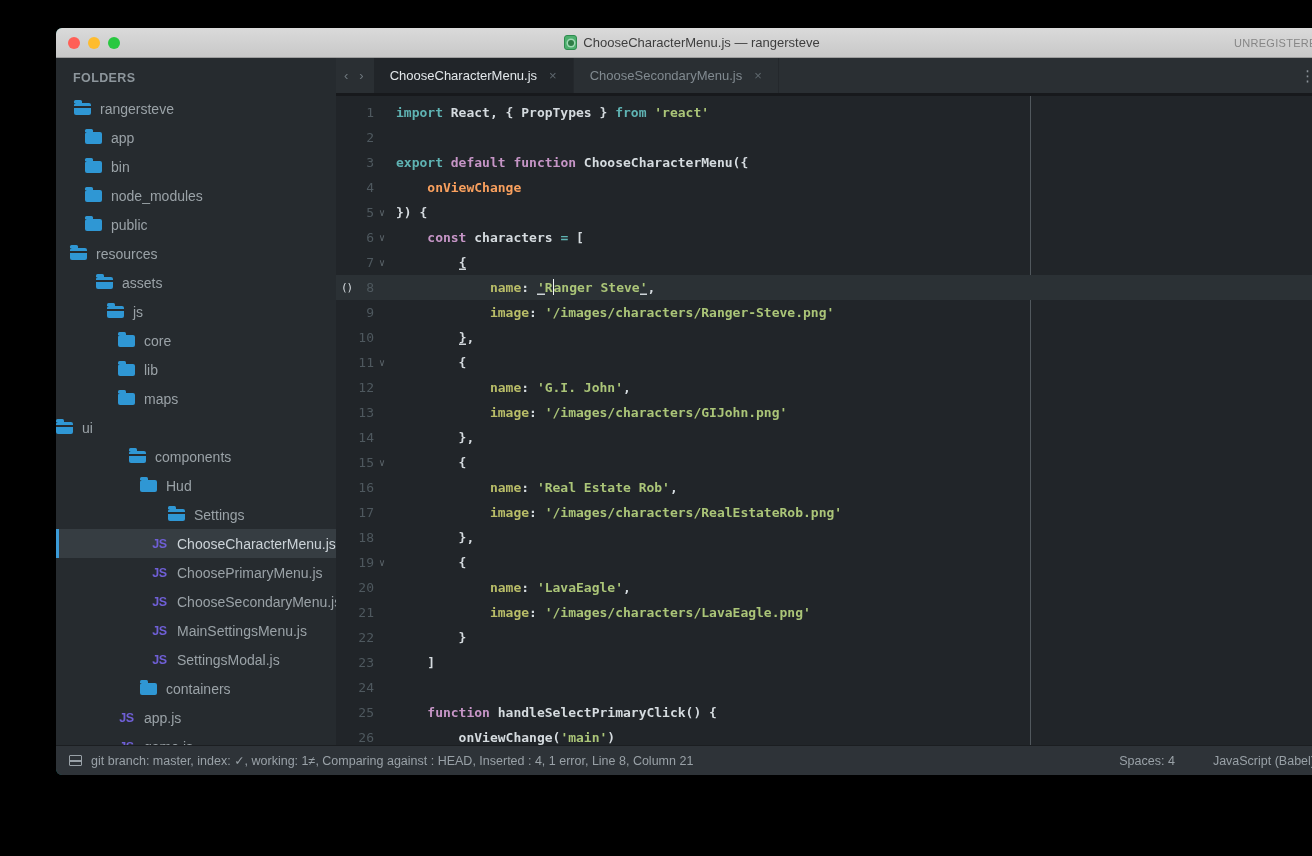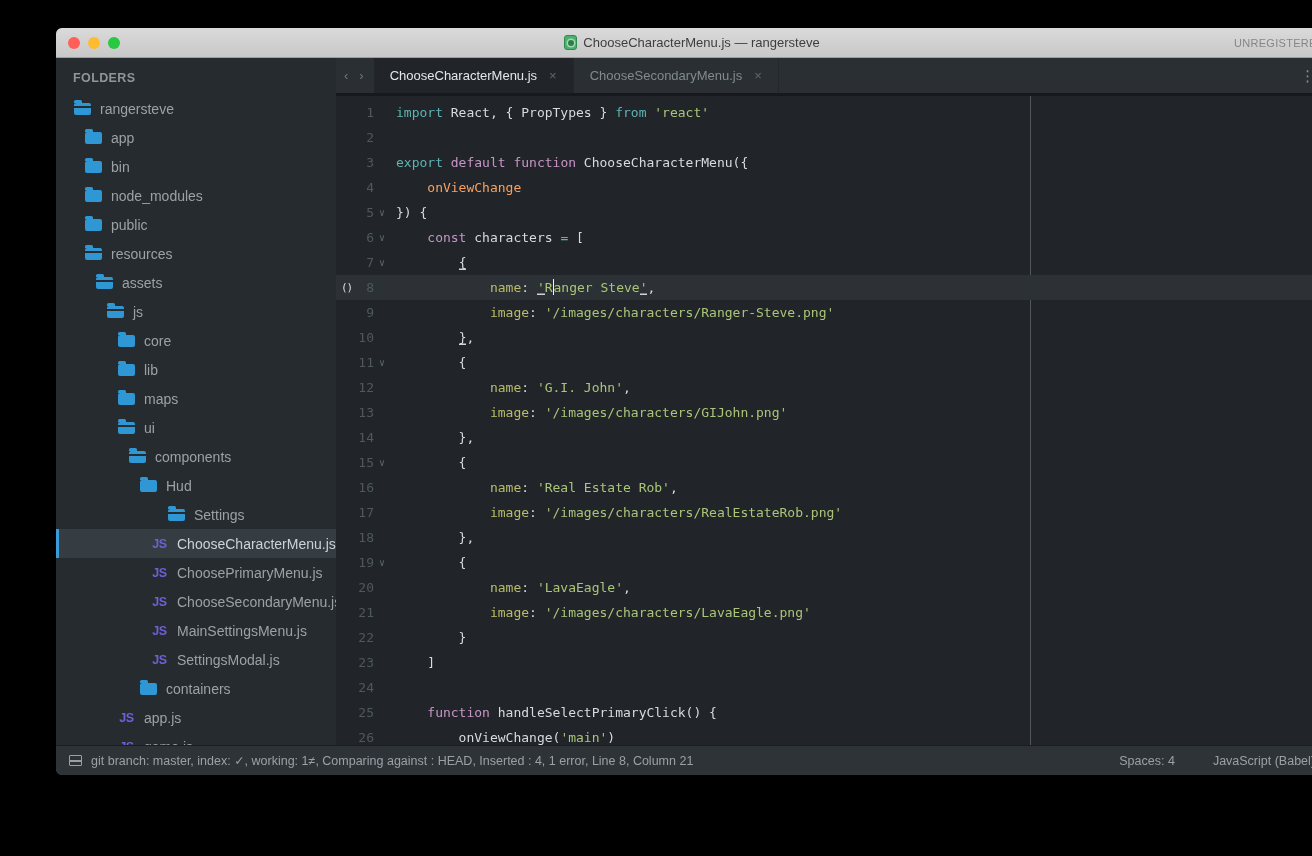--- a/index.html
+++ b/index.html
@@ -64,21 +64,21 @@
   .code-area { position:relative; flex:1; overflow:hidden;
                font-family:"DejaVu Sans Mono", monospace; font-size:13px; padding-top:4px; }
   .ruler { position:absolute; left:694px; top:0; bottom:0; width:1px;
            background:#51585d; pointer-events:none; }
   .row { height:25px; line-height:25px; white-space:pre; display:flex; position:relative; }
   .row.current { background:#2b3135; }
   .gicon { position:absolute; left:5px; top:0; color:#d7dde1; font-size:11px;
            letter-spacing:-1px; }
   .gnum { width:38px; text-align:right; color:#4e585e; flex:none; }
   .gfold { width:22px; padding-left:5px; color:#5b646a; font-size:10px; flex:none; }
-  .ltext { flex:none; }
+  .ltext { flex:none;font-weight:bold; }
 
   .tk-kw  { color:#5fb3b3; }
   .tk-st  { color:#c695c6; }
   .tk-or  { color:#f9a05e; }
   .tk-str { color:#abc578; }
   .tk-key { color:#b9bd68; }
   .tk-pl  { color:#d5dbdf; }
   .u { box-shadow:inset 0 -1.5px 0 #cfd5d9; }
   .caret { display:inline-block; width:0; height:16px; border-left:1.5px solid #f2f6f8;
            vertical-align:-3px; }
@@ -130,21 +130,21 @@
             <span>bin</span>
           </div>
           <div class="tree-item" style="padding-left: 29px;">
             <span class="icon-folder"></span>
             <span>node_modules</span>
           </div>
           <div class="tree-item" style="padding-left: 29px;">
             <span class="icon-folder"></span>
             <span>public</span>
           </div>
-          <div class="tree-item" style="padding-left: 29px; text-align: right;">
+          <div class="tree-item" style="padding-left: 14px; text-align: right;">
             <span class="icon-folder-open"></span>
             <span>resources</span>
           </div>
           <div class="tree-item" style="padding-left: 40px;">
             <span class="icon-folder-open"></span>
             <span>assets</span>
           </div>
           <div class="tree-item" style="padding-left: 51px;">
             <span class="icon-folder-open"></span>
             <span>js</span>
@@ -154,21 +154,21 @@
             <span>core</span>
           </div>
           <div class="tree-item" style="padding-left: 62px;">
             <span class="icon-folder"></span>
             <span>lib</span>
           </div>
           <div class="tree-item" style="padding-left: 62px;">
             <span class="icon-folder"></span>
             <span>maps</span>
           </div>
-          <div class="tree-item" style="padding-left: 62px;">
+          <div class="tree-item" style="">
             <span class="icon-folder-open"></span>
             <span>ui</span>
           </div>
           <div class="tree-item" style="padding-left: 73px; align-items: center;">
             <span class="icon-folder-open"></span>
             <span>components</span>
           </div>
           <div class="tree-item" style="padding-left: 84px;">
             <span class="icon-folder"></span>
             <span>Hud</span>

